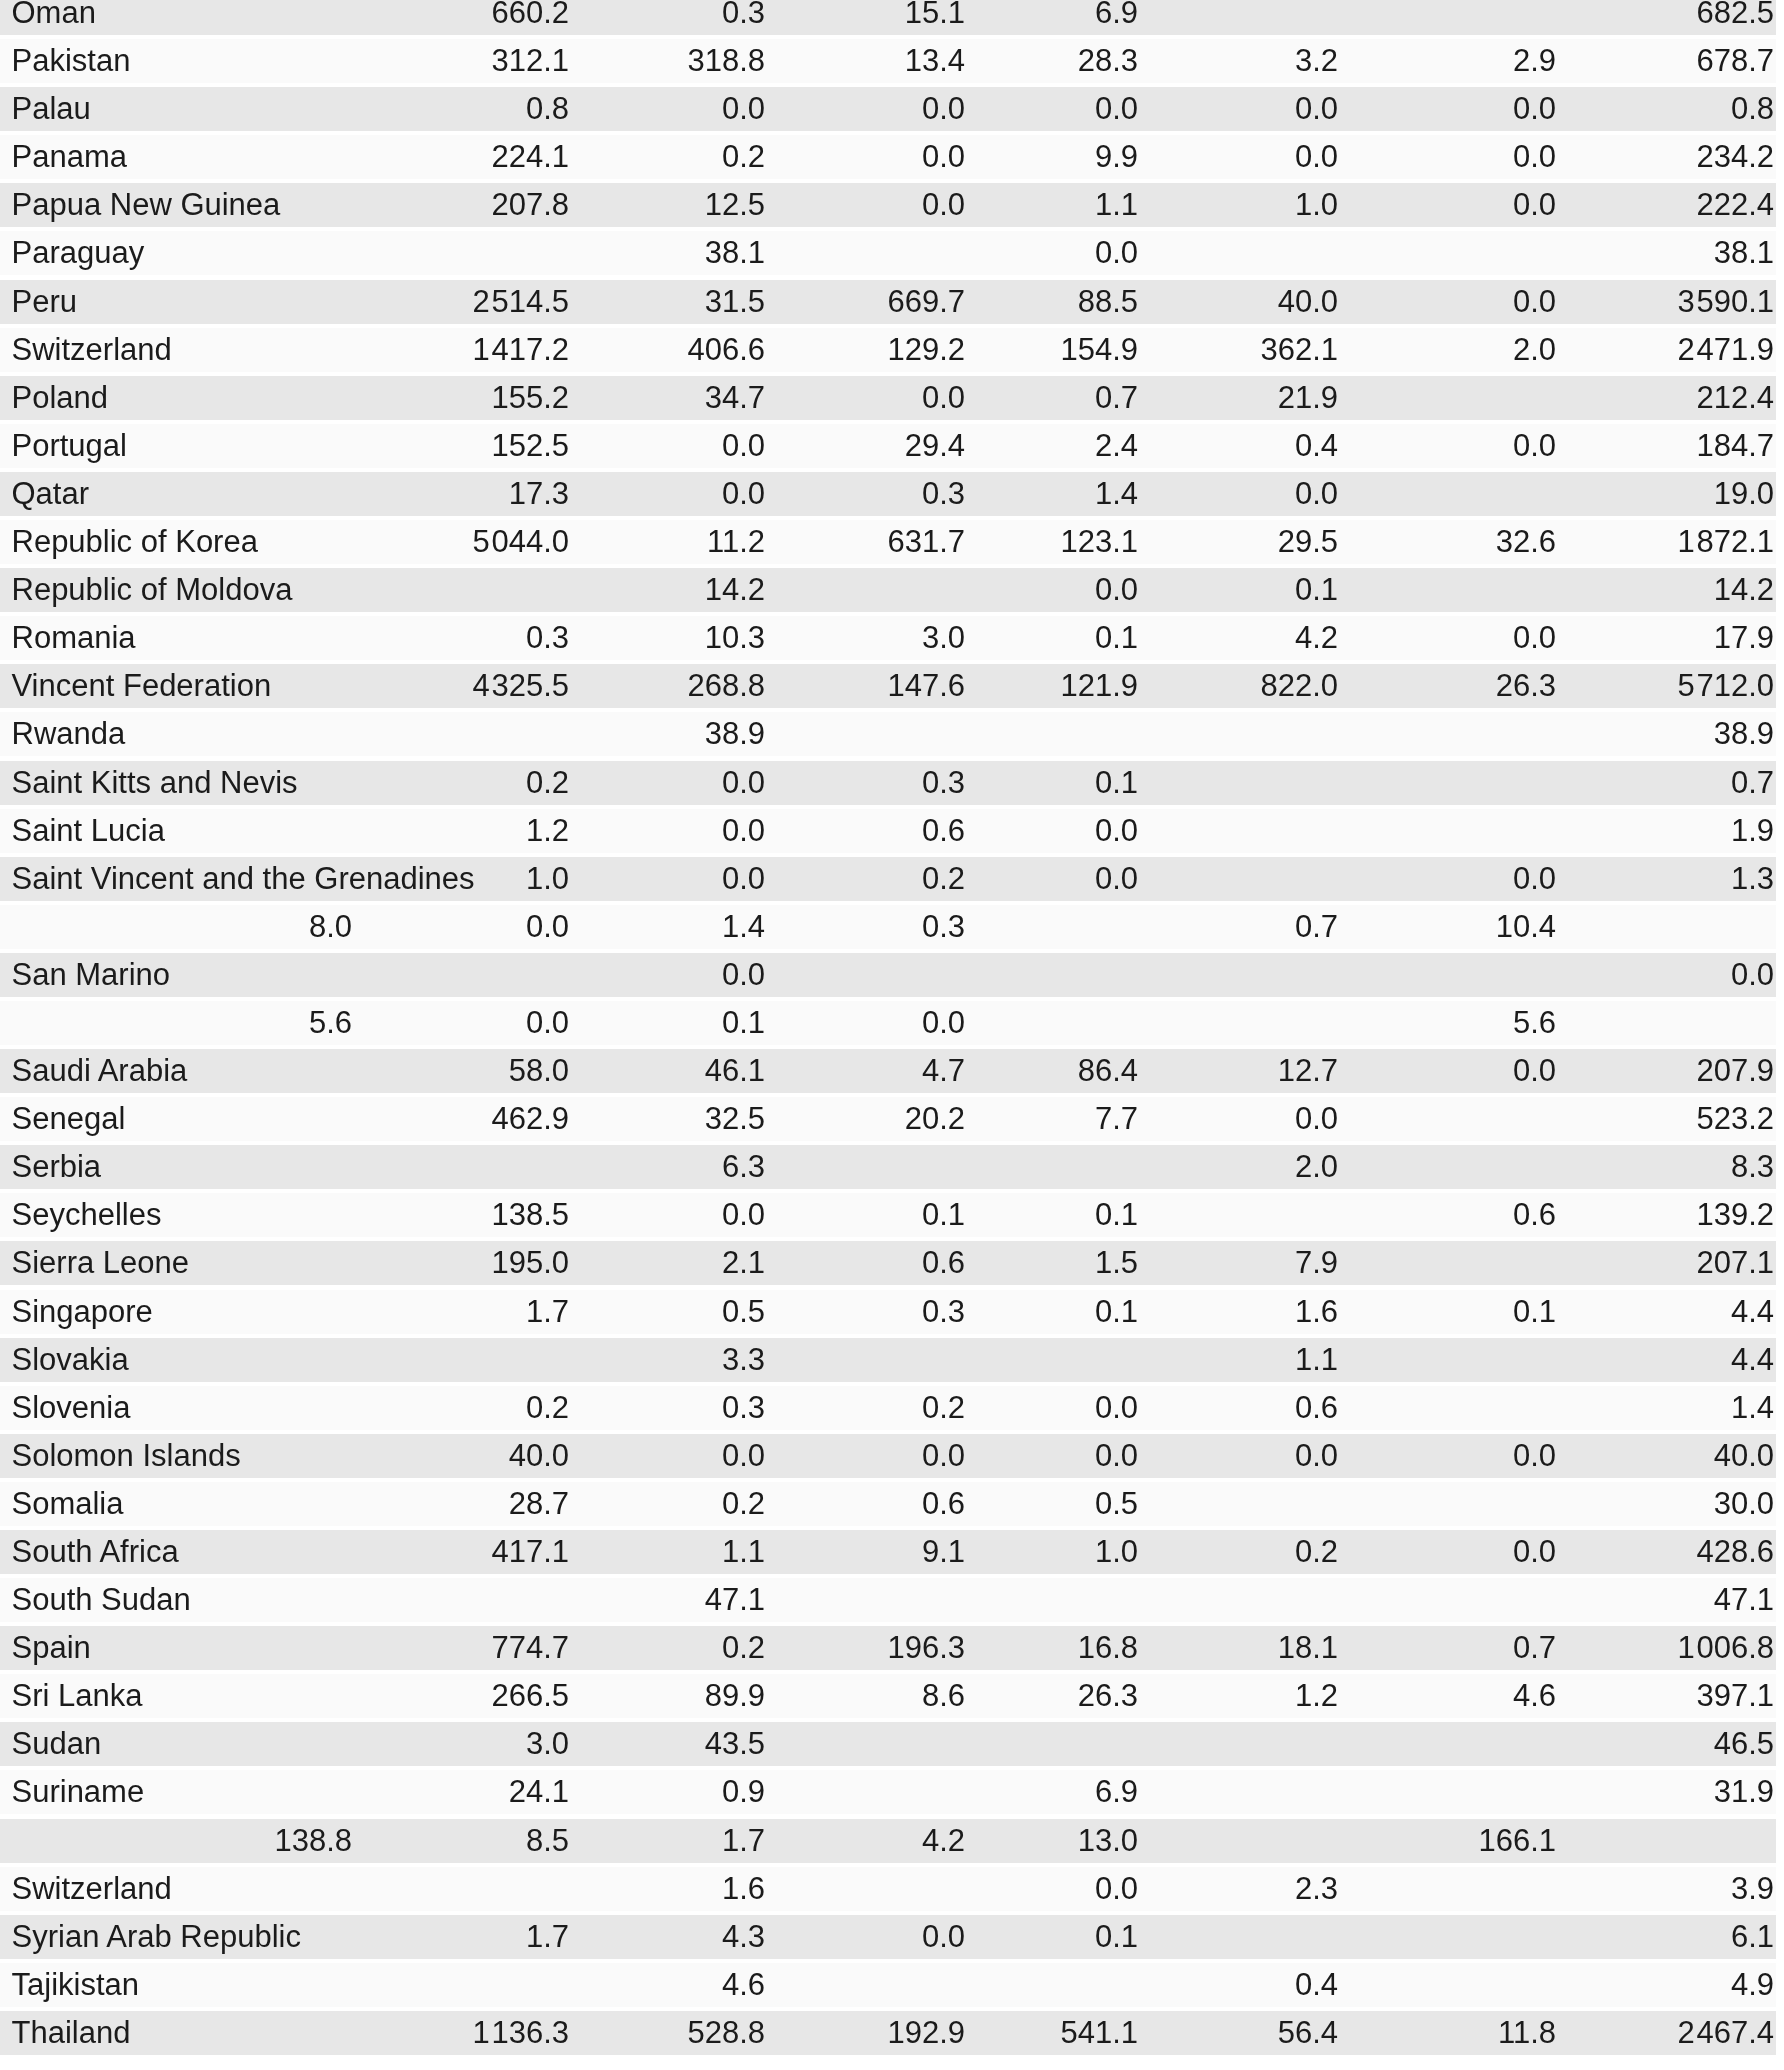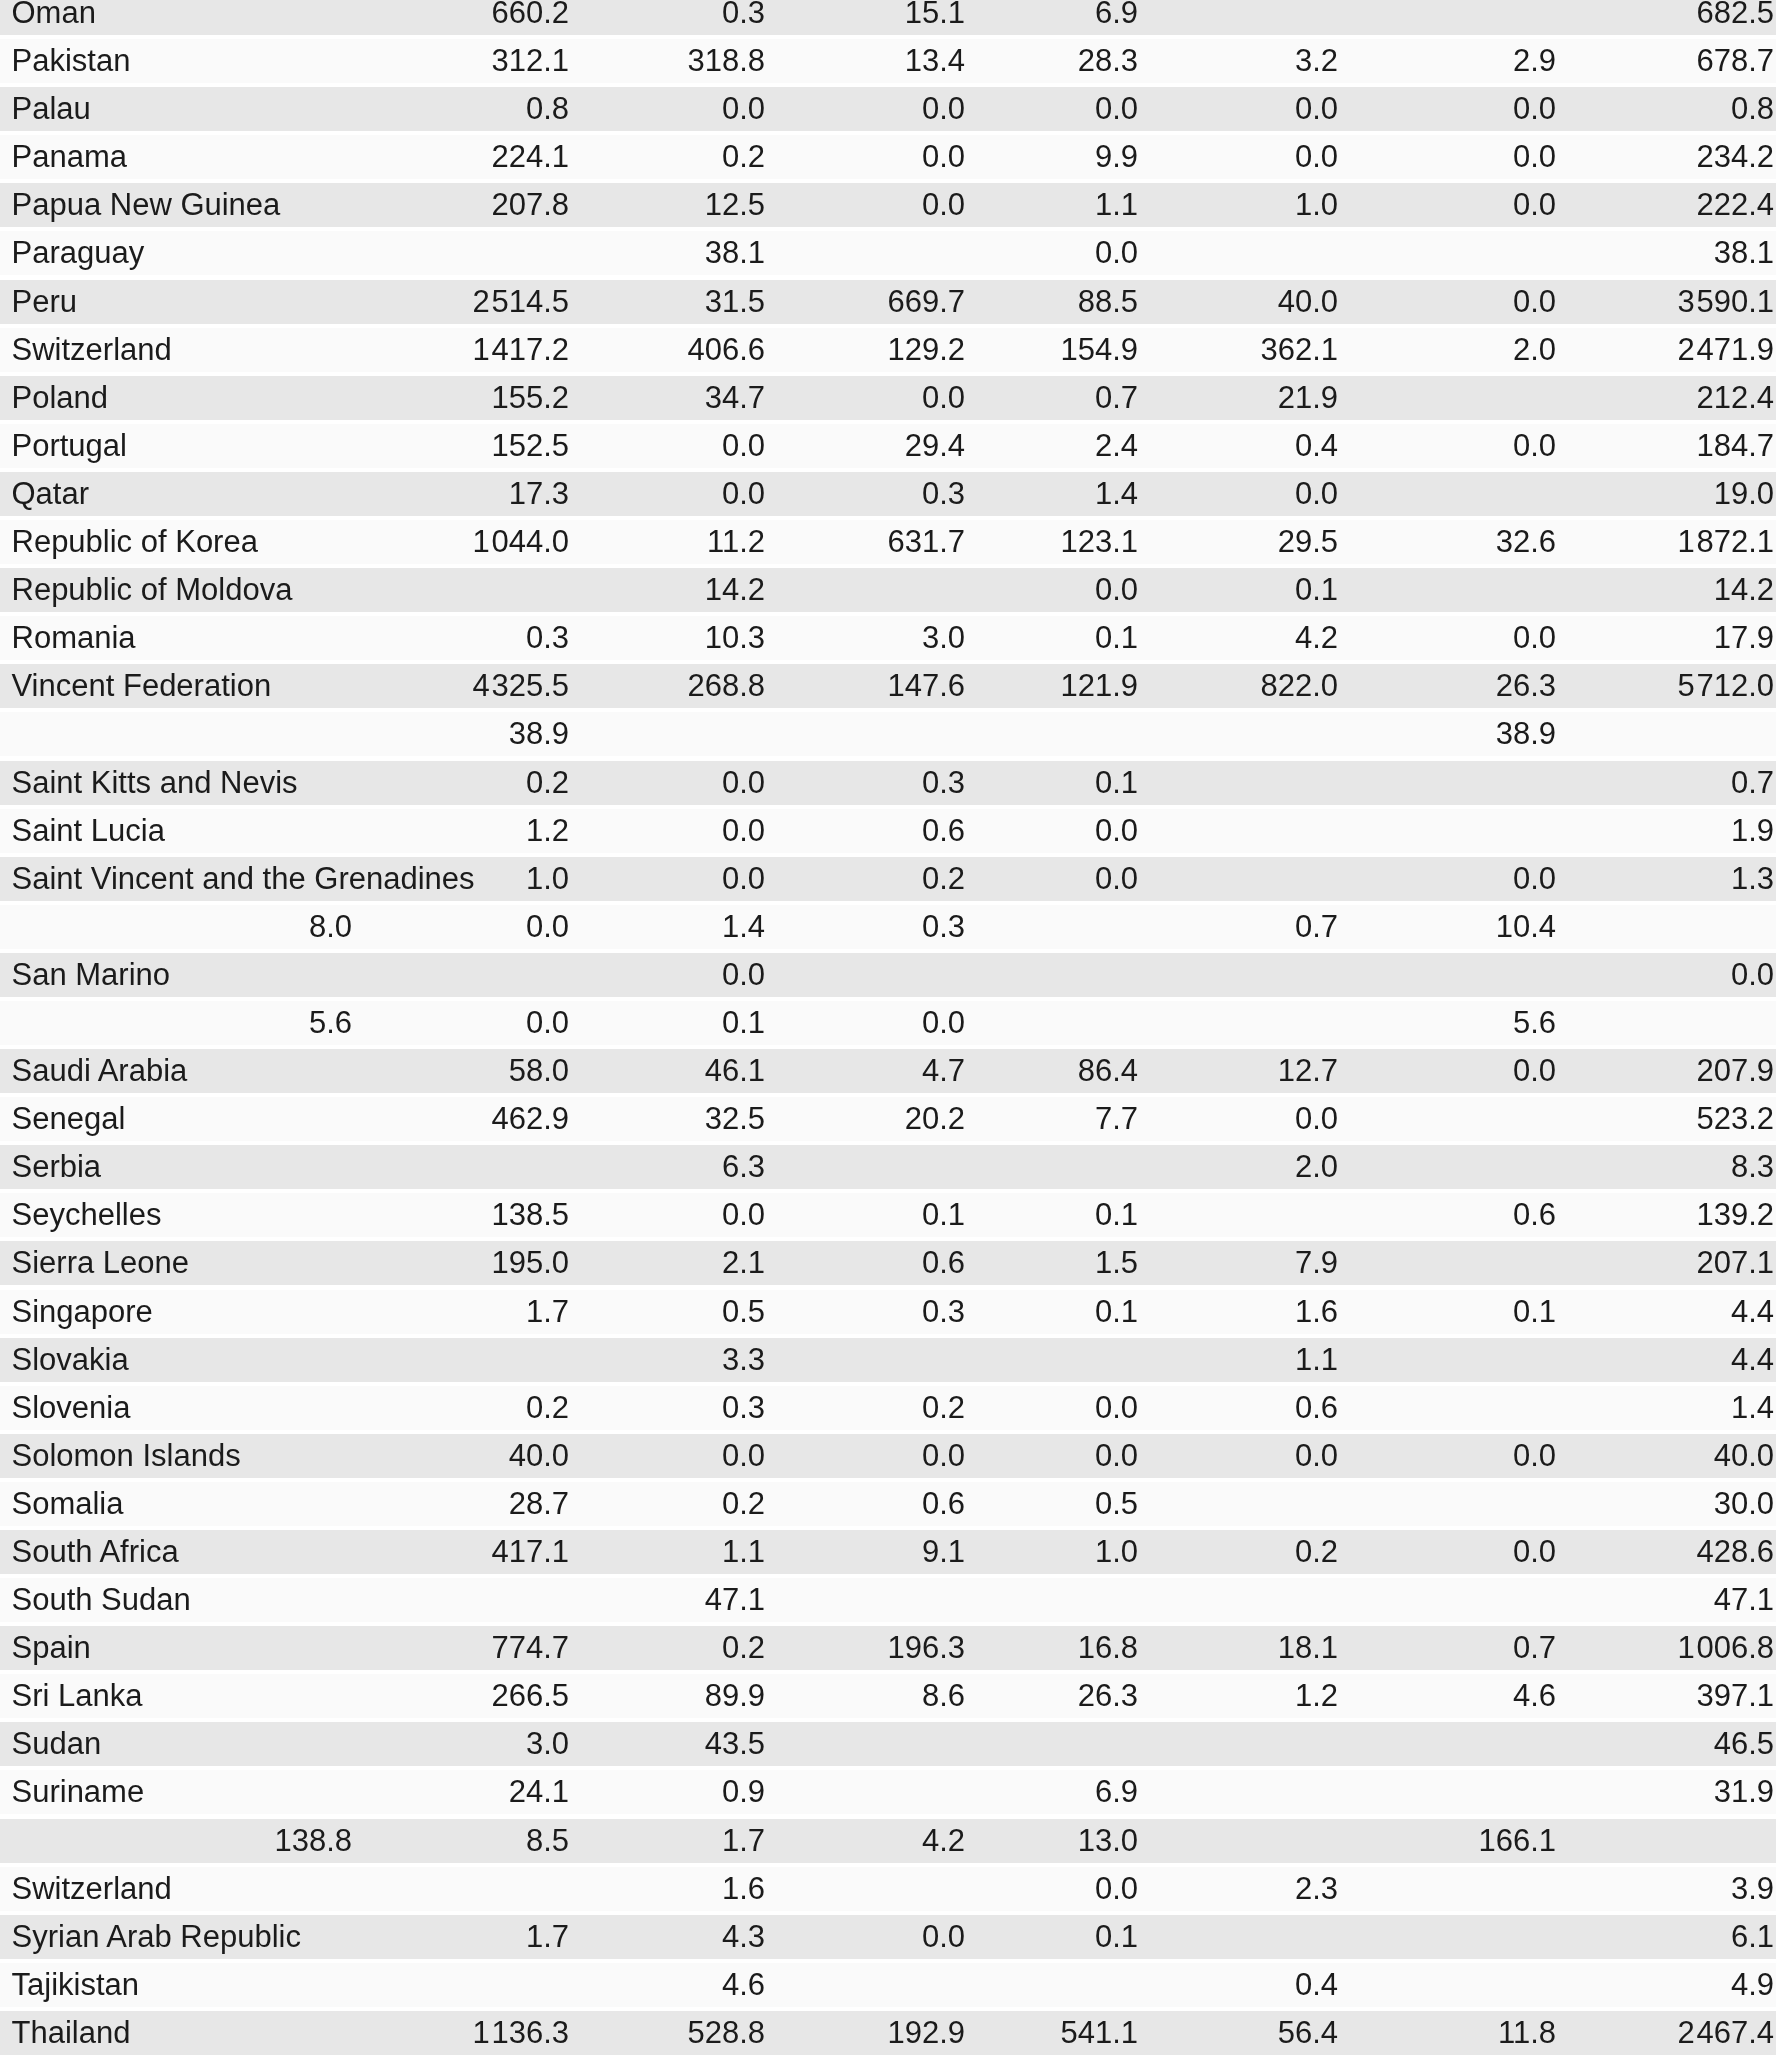--- a/index.html
+++ b/index.html
@@ -153,21 +153,21 @@
       <div class="cell num">17.3</div>
       <div class="cell num">0.0</div>
       <div class="cell num">0.3</div>
       <div class="cell num">1.4</div>
       <div class="cell num">0.0</div>
       <div class="cell num"></div>
       <div class="cell num">19.0</div>
     </div>
     <div class="row even">
       <div class="cell name">Republic of Korea</div>
-      <div class="cell num">1 044.0</div>
+      <div class="cell num">5 044.0</div>
       <div class="cell num">11.2</div>
       <div class="cell num">631.7</div>
       <div class="cell num">123.1</div>
       <div class="cell num">29.5</div>
       <div class="cell num">32.6</div>
       <div class="cell num">1 872.1</div>
     </div>
     <div class="row odd">
       <div class="cell name">Republic of Moldova</div>
       <div class="cell num"></div>
@@ -192,20 +192,21 @@
       <div class="cell name">Vincent Federation</div>
       <div class="cell num">4 325.5</div>
       <div class="cell num">268.8</div>
       <div class="cell num">147.6</div>
       <div class="cell num">121.9</div>
       <div class="cell num">822.0</div>
       <div class="cell num">26.3</div>
       <div class="cell num">5 712.0</div>
     </div>
     <div class="row even">
+      <div class="cell name">Rwanda</div>
       <div class="cell num"></div>
       <div class="cell num">38.9</div>
       <div class="cell num"></div>
       <div class="cell num"></div>
       <div class="cell num"></div>
       <div class="cell num"></div>
       <div class="cell num">38.9</div>
     </div>
     <div class="row odd">
       <div class="cell name">Saint Kitts and Nevis</div>

